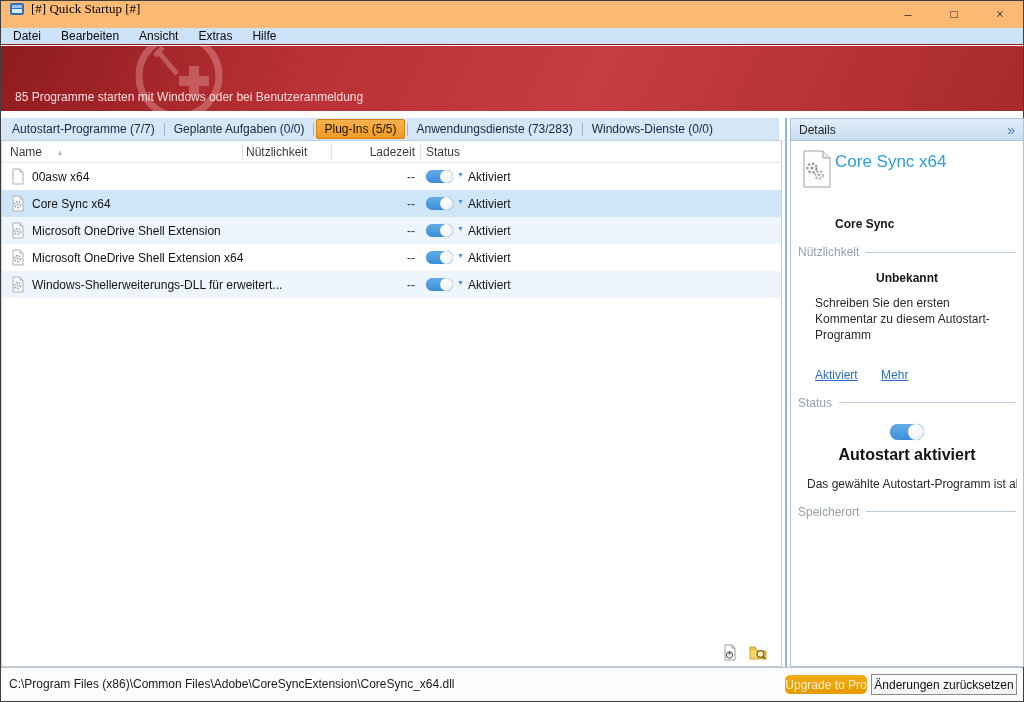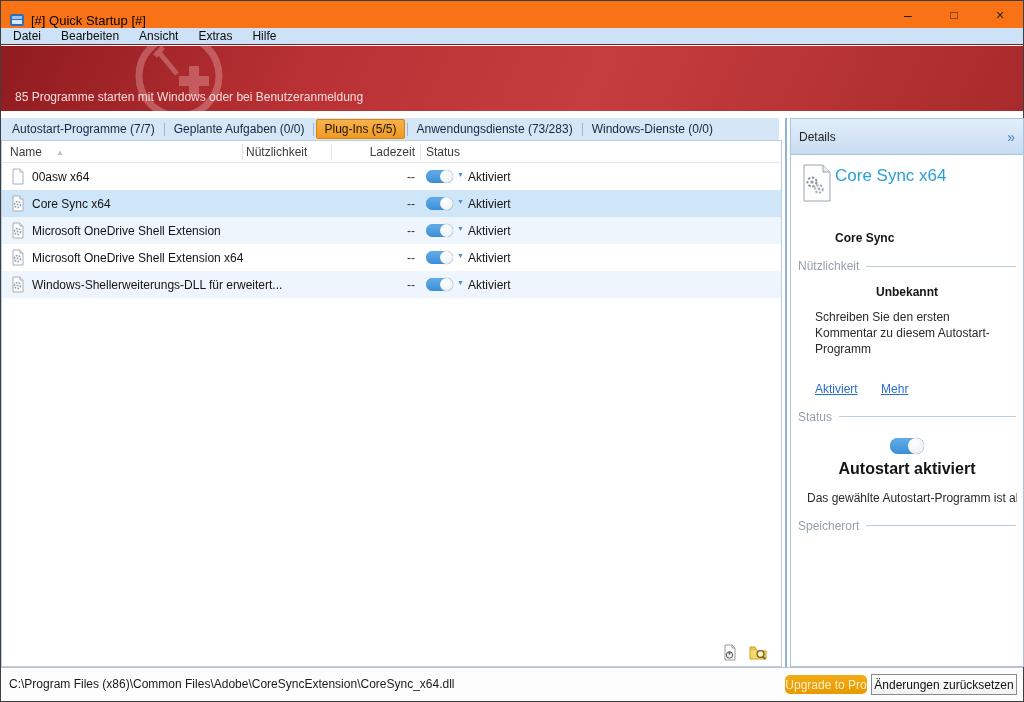--- a/index.html
+++ b/index.html
@@ -1,20 +1,20 @@
 <!DOCTYPE html>
 <html><head>
 <meta charset="utf-8">
 <style>
   * { margin:0; padding:0; box-sizing:border-box; cursor:default; }
   html,body { width:1024px; height:702px; font-family:"Liberation Sans", sans-serif; background:#fff; overflow:hidden; }
   .window { position:relative; width:1024px; height:702px; border:1px solid #3f3f3f; background:#fff; }
 
   
-  .titlebar { position:absolute; top:0; left:0; right:0; height:27px; background:#f97316; display:flex; align-items:flex-end; }
+  .titlebar { position:absolute; top:0; left:0; right:0; height:27px; background:#fdba74; display:flex; align-items:flex-start;font-family:Liberation Serif, serif; }
   .appicon { width:16px; height:16px; margin:0 6px 0 8px; }
   .wtitle { font-size:13px; color:#000; }
   .wincontrols { position:absolute; right:0; top:0; height:27px; display:flex; }
   .wincontrols span { width:46px; height:27px; display:flex; align-items:center; justify-content:center; font-size:14px; color:#222; }
   .wincontrols .max { font-size:12px; }
 
   
   .menubar { position:absolute; top:27px; left:0; right:0; height:17px; background:#cde1f7; display:flex; align-items:center; padding-left:2px; border-bottom:1px solid #8c1b1e; }
   .menuitem { font-size:12px; color:#0c0c0c; padding:0 10px; }
 
@@ -59,21 +59,21 @@
   .rtoggle::after { content:''; position:absolute; right:0px; top:0px; width:13px; height:13px; border-radius:50%;
     background:radial-gradient(circle at 35% 30%, #ffffff, #e8ecef); box-shadow:0 0 1px #7a8a96; }
   .rarrow { position:absolute; left:455px; top:8px; font-size:7px; color:#4a90d9; }
   .rstatus { position:absolute; left:466px; top:7px; }
 
   .tfoot { position:absolute; bottom:0; left:0; right:0; height:26px; display:flex; justify-content:flex-end; align-items:center; gap:10px; padding-right:14px; }
   .footicon { width:18px; height:18px; display:inline-block; }
 
   
   .right { position:absolute; left:789px; top:7px; width:234px; bottom:0; border:1px solid #a9c4dc; background:#fff; }
-  .dhead { height:36px; background:linear-gradient(#e2eefa,#c7dcf0); border-bottom:1px solid #a9c4dc; display:flex; align-items:center; padding:0 8px; font-size:12px; color:#222; }
+  .dhead { height:22px; background:linear-gradient(#e2eefa,#c7dcf0); border-bottom:1px solid #a9c4dc; display:flex; align-items:center; padding:0 8px; font-size:12px; color:#222; }
   .dhead .chev { margin-left:auto; color:#3a7ebf; font-size:14px; }
   .dtop { position:relative; height:60px; }
   .dicon { position:absolute; left:11px; top:9px; width:30px; height:38px; }
   .dtitle { position:absolute; left:44px; top:11px; font-size:17px; color:#2b9fd9; }
   .dsub { margin:16px 0 0 44px; font-size:12px; font-weight:bold; color:#141414; }
   .sect { display:flex; align-items:center; gap:7px; margin:14px 7px 0 7px; font-size:12px; color:#95a1ac; }
   .sect::after { content:''; flex:1; border-top:1px solid #b9cdde; }
   .drating { text-align:center; font-size:12px; font-weight:bold; color:#141414; margin-top:12px; }
   .dprompt { margin:10px 14px 0 24px; font-size:12px; color:#2a2a2a; line-height:1.35; }
   .dlinks { margin:24px 0 0 24px; font-size:12px; }

